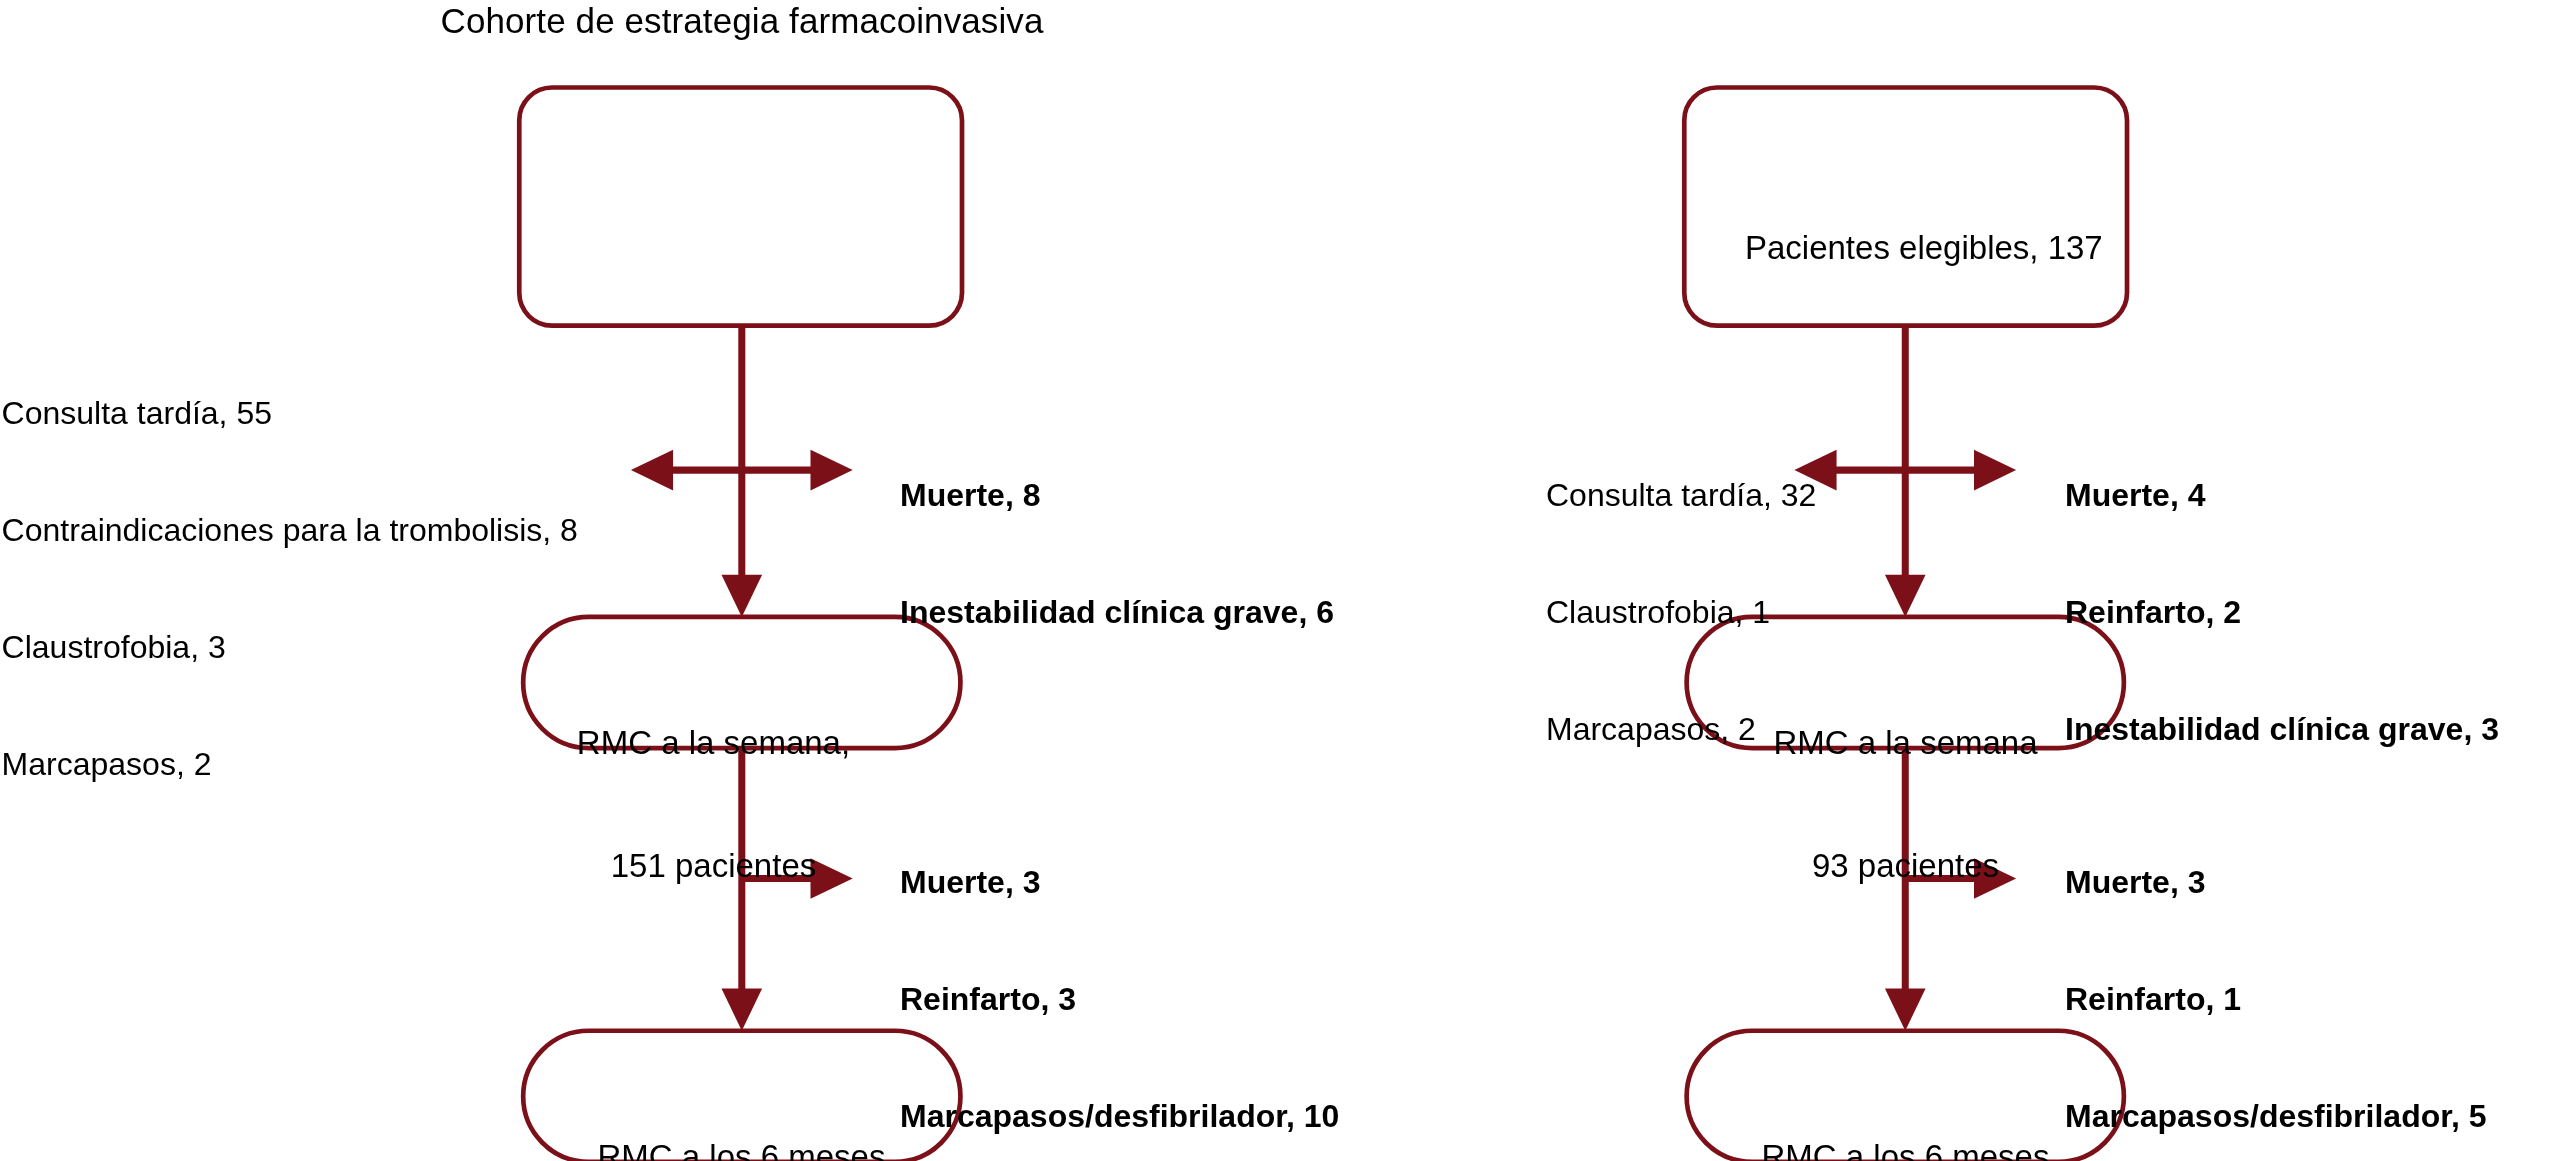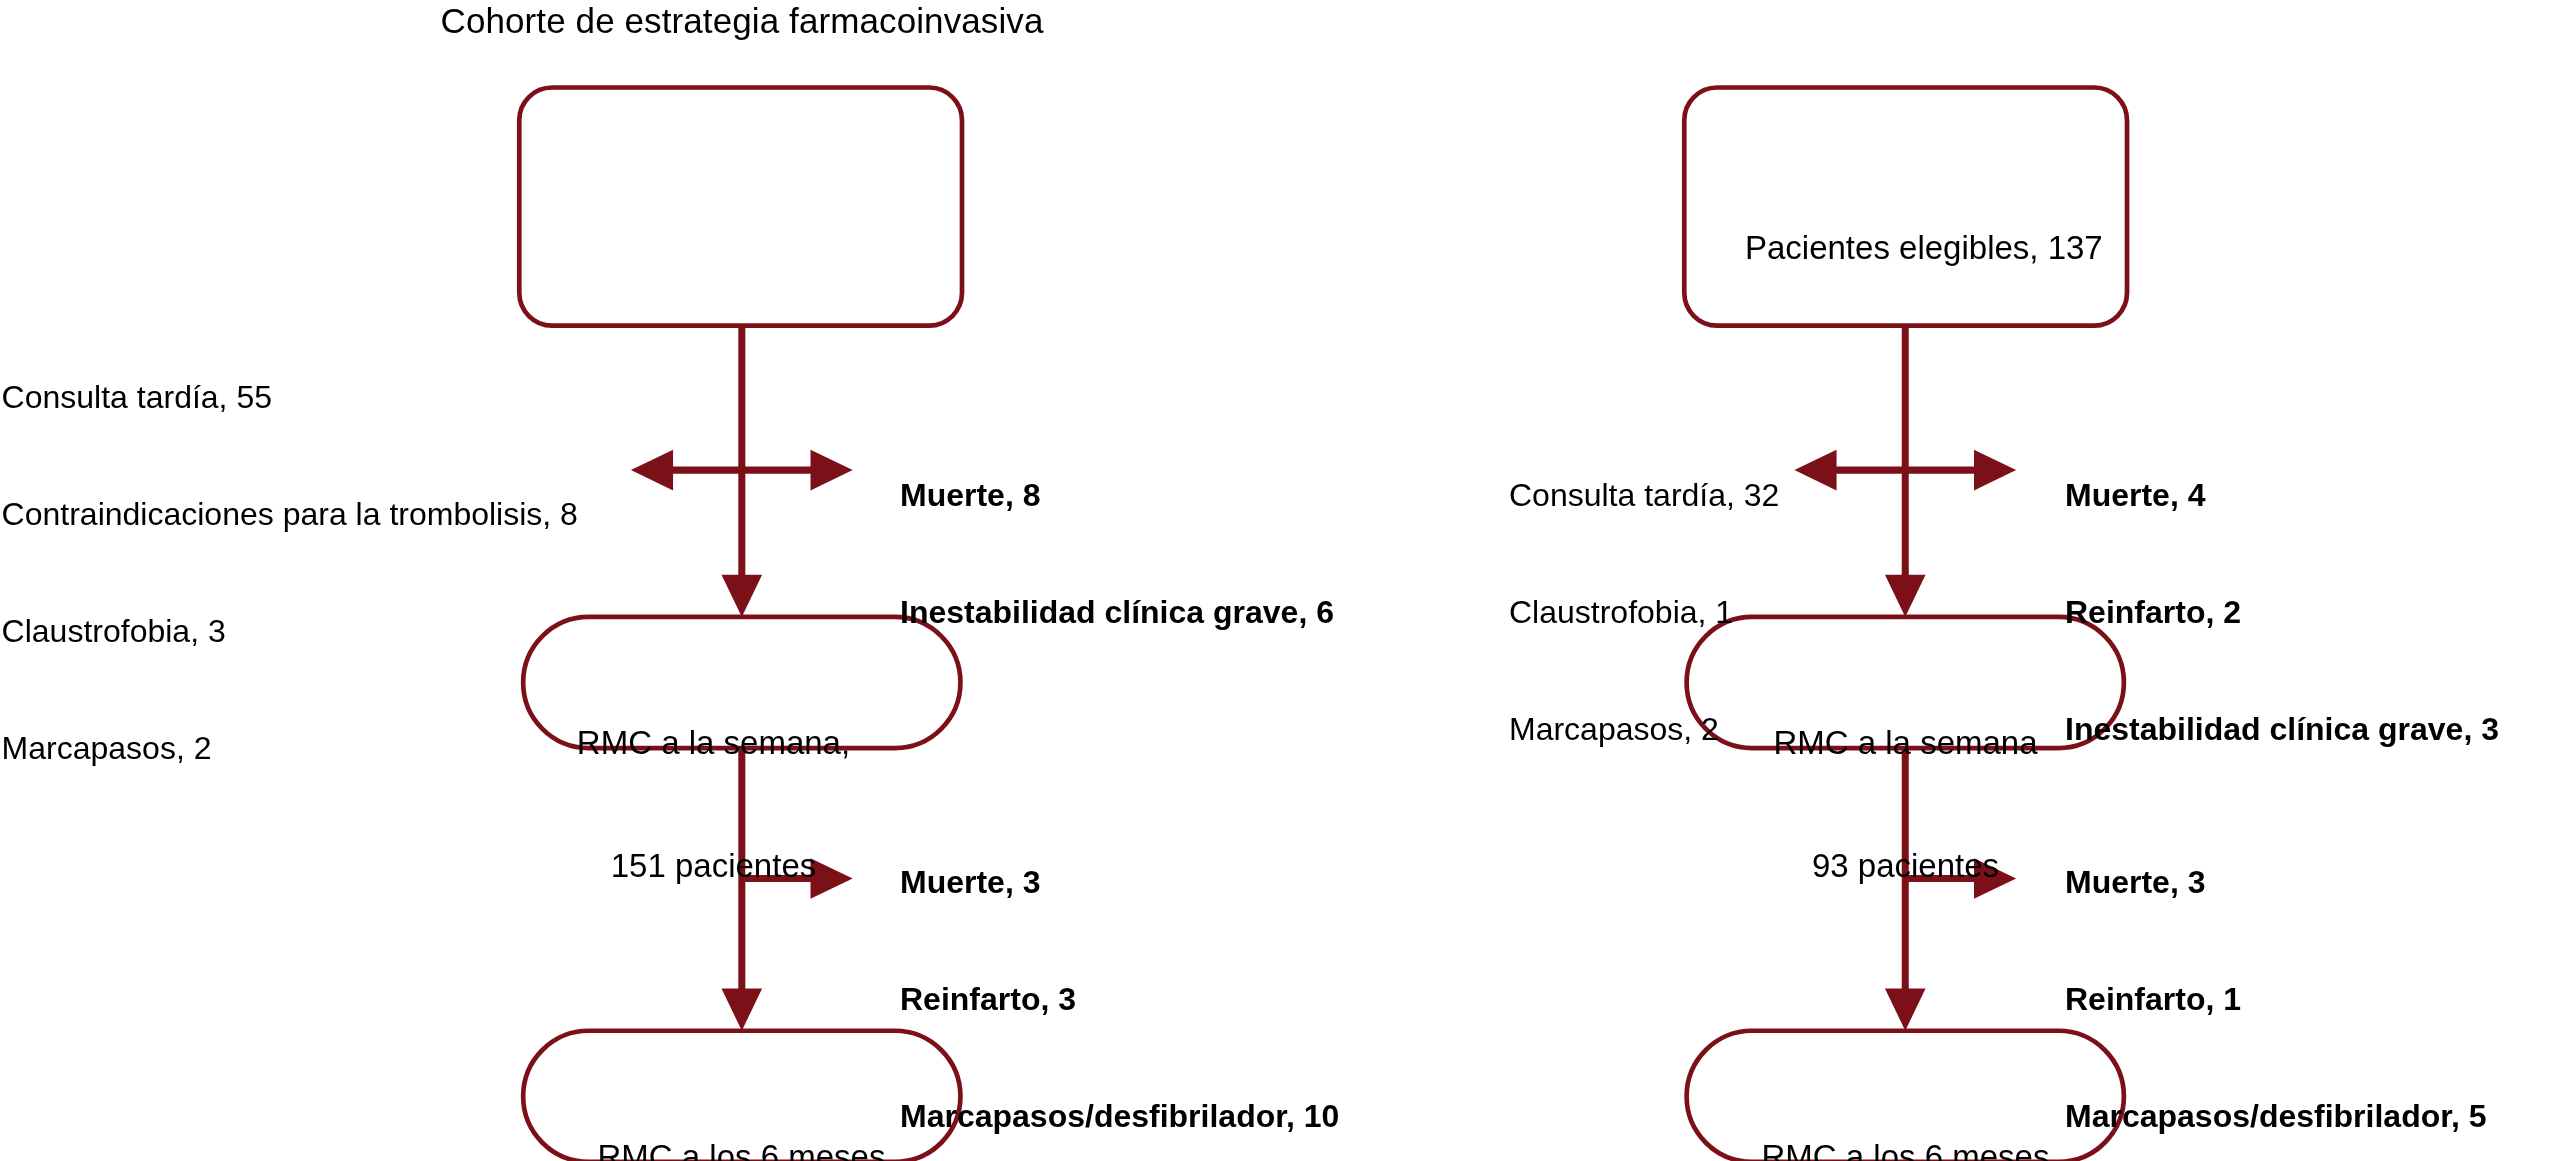--- a/index.html
+++ b/index.html
@@ -113,21 +113,21 @@
 
     <line class="connector" x1="2440" y1="1125" x2="2552" y2="1125"></line>
     <polygon class="arrowhead" points="2582,1125 2528,1099 2528,1151"></polygon>
 
     <rect class="node-shape" x="2160" y="1320" width="560" height="168" rx="84" ry="84"></rect>
   </svg>
 
   <div class="txt cohort-title" style="left:375px; top:3.1px; width:734px;">Cohorte de estrategia farmacoinvasiva</div>
 
 
-  <div class="txt excl-list excl-left" style="left:1.6px; top:300px; width:656px;">
+  <div class="txt excl-list excl-left" style="left:1.6px; top:316px; width:656px;">
     <div>Consulta tardía, 55</div>
     <div>Contraindicaciones para la trombolisis, 8</div>
     <div>Claustrofobia, 3</div>
     <div>Marcapasos, 2</div>
   </div>
 
   <div class="txt excl-list excl-right" style="left:900px; top:398px; width:593px;">
     <div>Muerte, 8</div>
     <div>Inestabilidad clínica grave, 6</div>
   </div>
@@ -147,21 +147,21 @@
   <div class="txt node-label" style="left:523px; top:1054px; width:437px;">
     <div>RMC a los 6 meses</div>
     
   </div>
 
 
   <div class="txt node-label" style="left:1684px; top:186px; width:443px;">
     <span>Pacientes elegibles, 137</span>
   </div>
 
-  <div class="txt excl-list excl-left" style="left:1509px; top:398px; width:328px;">
+  <div class="txt excl-list excl-left" style="left:1546px; top:398px; width:328px;">
     <div>Consulta tardía, 32</div>
     <div>Claustrofobia, 1</div>
     <div>Marcapasos, 2</div>
   </div>
 
   <div class="txt excl-list excl-right" style="left:2065px; top:398px; width:515px;">
     <div>Muerte, 4</div>
     <div>Reinfarto, 2</div>
     <div>Inestabilidad clínica grave, 3</div>
   </div>

